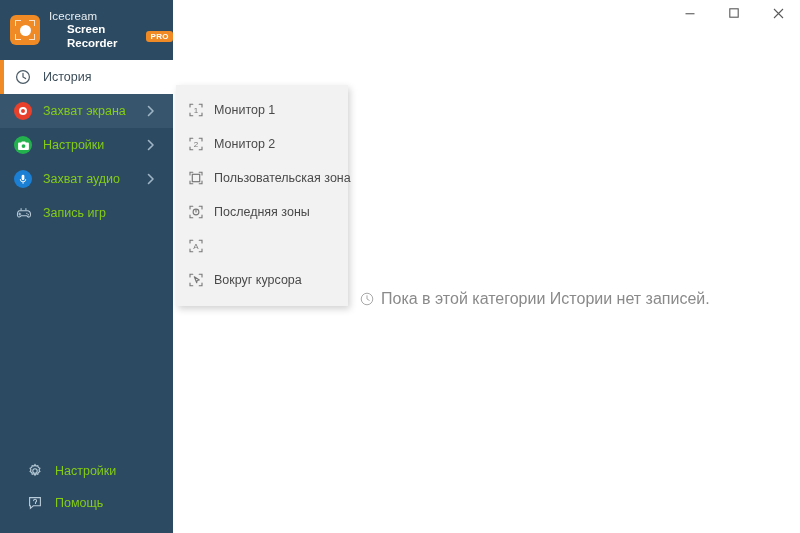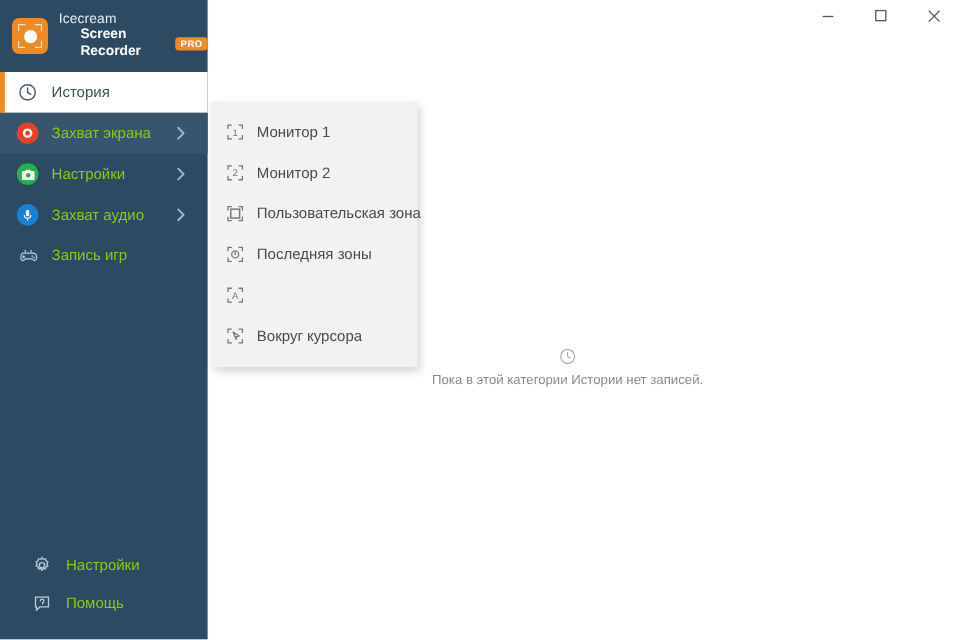--- a/index.html
+++ b/index.html
@@ -220,22 +220,21 @@
     background: #ffffff;
   }
   .empty-state {
     position: absolute;
     left: 187px;
     top: 264px;
     display: flex;
     align-items: center;
     gap: 7px;
     color: #8a8a8a;
-    font-size: 11px;
-    flex-direction: column;
+    font-size: 16px;
   }
   .empty-state .clock-ic { color: #a5a5a5; display: flex; }
 
   
   .dropdown {
     position: absolute;
     left: 176px;
     top: 85px;
     width: 172px;
     background: #f2f2f2;

